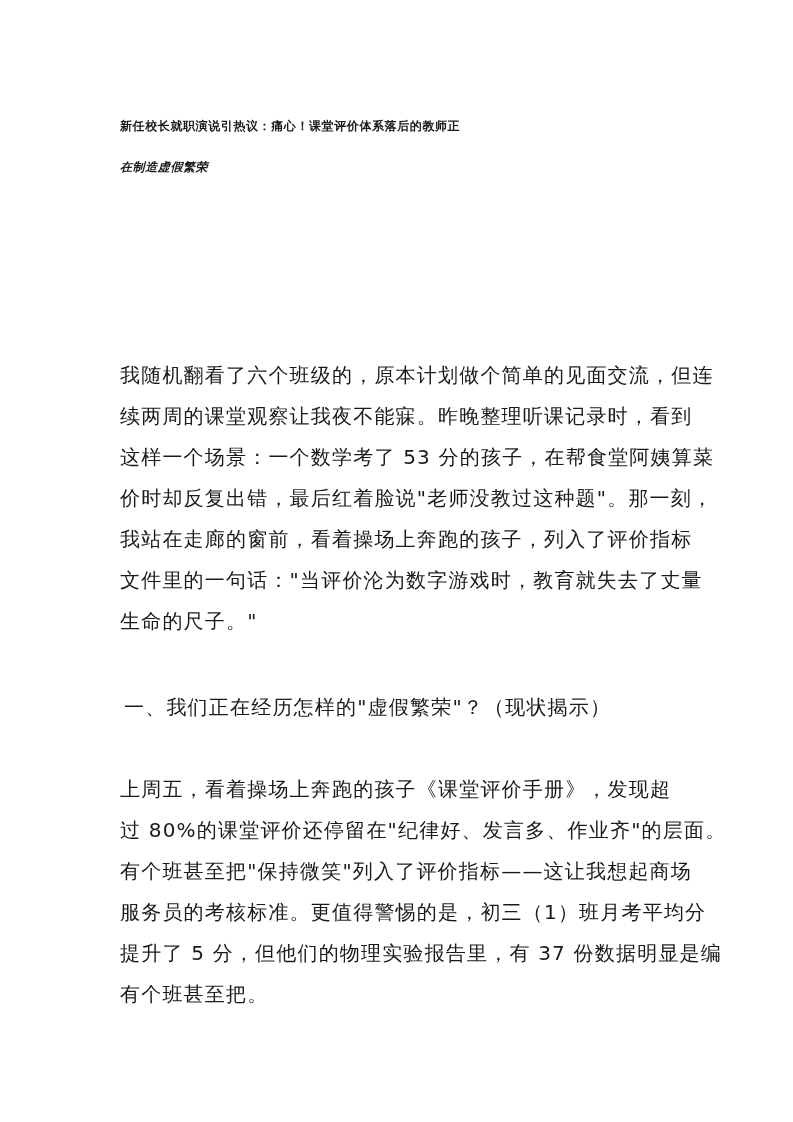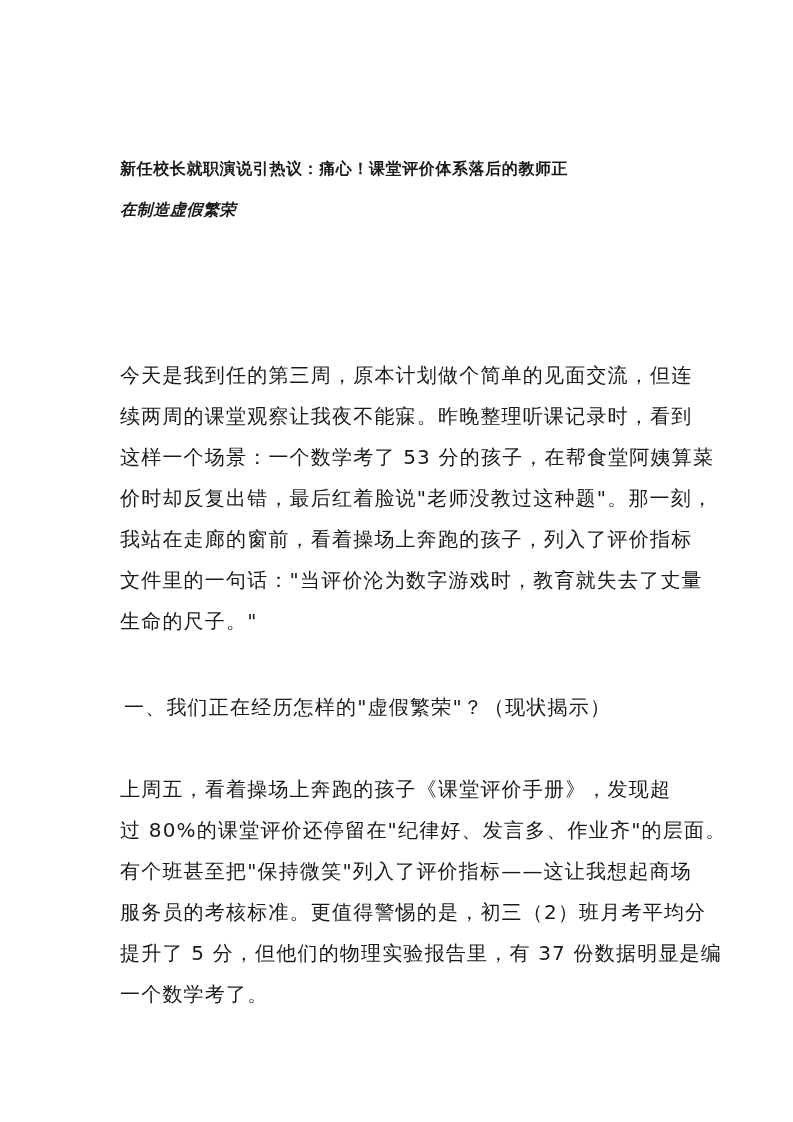--- a/index.html
+++ b/index.html
@@ -26,53 +26,52 @@
     .line {
       position: absolute;
       left: 120px;
       white-space: nowrap;
       font-size: 20px;
       line-height: 24px;
       letter-spacing: 1.2px;
     }
     .title-line {
       font-weight: bold;
-      font-size: 16px;
+      font-size: 12px;
       letter-spacing: 0.6px;
-      margin-top: 43px;
     }
     .heading-line {
       left: 124px;
     }
   </style>
 </head>
 <body>
 
 <div class="page">
 
   <div>
     <div class="line title-line" style="top:114px;">新任校长就职演说引热议：痛心！课堂评价体系落后的教师正</div>
     <div class="line title-line" style="top:155px;font-style:italic;">在制造虚假繁荣</div>
   </div>
 
 
   <div>
-    <div class="line" style="top:363px;">今天是我到任的第三周，原本计划做个简单的见面交流，但连</div>
+    <div class="line" style="top:363px;">我随机翻看了六个班级的，原本计划做个简单的见面交流，但连</div>
     <div class="line" style="top:404px;">续两周的课堂观察让我夜不能寐。昨晚整理听课记录时，看到</div>
     <div class="line" style="top:445px;">这样一个场景：一个数学考了 53 分的孩子，在帮食堂阿姨算菜</div>
     <div class="line" style="top:486px;">价时却反复出错，最后红着脸说"老师没教过这种题"。那一刻，</div>
     <div class="line" style="top:527px;">我站在走廊的窗前，看着操场上奔跑的孩子，列入了评价指标</div>
     <div class="line" style="top:568px;">文件里的一句话："当评价沦为数字游戏时，教育就失去了丈量</div>
     <div class="line" style="top:609px;">生命的尺子。"</div>
   </div>
 
   <div class="line heading-line" style="top:695px;">一、我们正在经历怎样的"虚假繁荣"？（现状揭示）</div>
 
   <div>
     <div class="line" style="top:777px;">上周五，看着操场上奔跑的孩子《课堂评价手册》，发现超</div>
     <div class="line" style="top:818px;">过 80%的课堂评价还停留在"纪律好、发言多、作业齐"的层面。</div>
     <div class="line" style="top:859px;">有个班甚至把"保持微笑"列入了评价指标——这让我想起商场</div>
-    <div class="line" style="top:900px;">服务员的考核标准。更值得警惕的是，初三（2）班月考平均分</div>
+    <div class="line" style="top:900px;">服务员的考核标准。更值得警惕的是，初三（1）班月考平均分</div>
     <div class="line" style="top:941px;">提升了 5 分，但他们的物理实验报告里，有 37 份数据明显是编</div>
-    <div class="line" style="top:982px;">一个数学考了。</div>
+    <div class="line" style="top:982px;">有个班甚至把。</div>
   </div>
 
 </div>
 
 </body></html>

